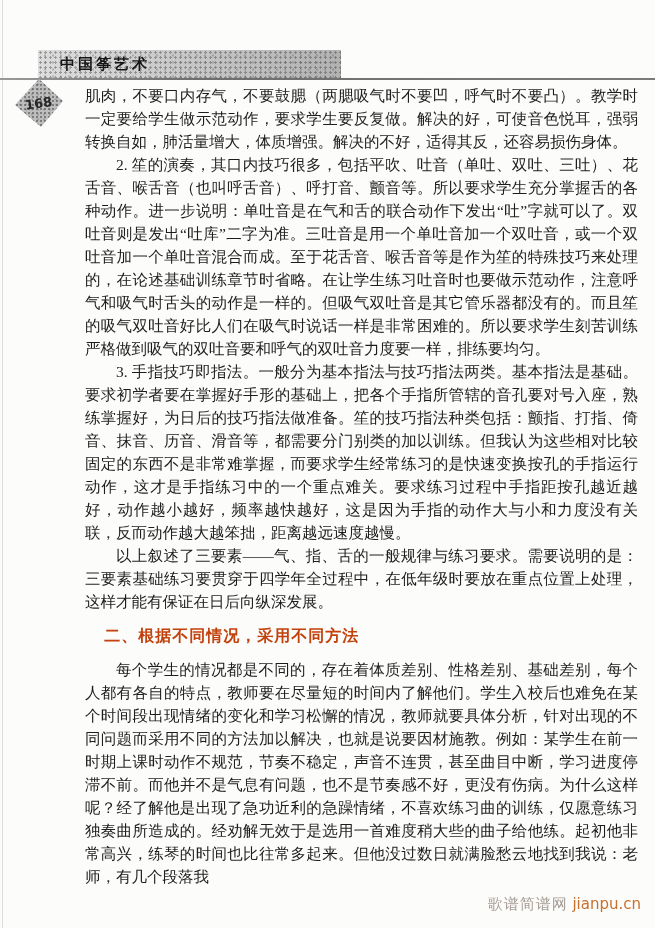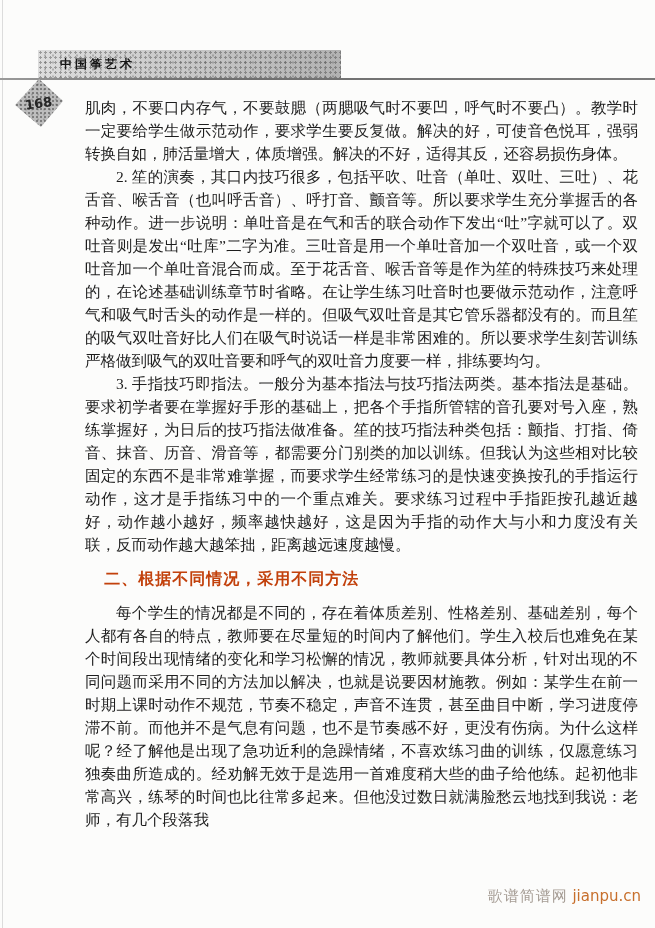--- a/index.html
+++ b/index.html
@@ -21,21 +21,21 @@
     background-image:
       radial-gradient(rgba(45,45,45,.38) 1px, transparent 1.4px),
       radial-gradient(rgba(70,70,70,.28) 1px, transparent 1.5px),
       linear-gradient(90deg, rgba(255,255,255,.40), rgba(0,0,0,.10));
     background-size:5px 5px, 8px 7px, 100% 100%;
     background-position:0 0, 3px 2px, 0 0;
     display:flex; align-items:center;
   }
   .header-title {
     font-family:"DejaVu Sans","Liberation Sans",sans-serif;
-    font-weight:bold; font-size:12px; letter-spacing:3px;
+    font-weight:bold; font-size:15px; letter-spacing:3px;
     color:#161616; padding-left:22px; white-space:nowrap;
   }
   .header-rule {
     position:absolute; left:0; top:78px; width:655px; height:2px;
     background:linear-gradient(90deg,#9a9a9a,#6e6e6e 30%,#7b7b7b);
   }
   
   .page-badge {
     position:absolute; left:15px; top:79px; width:48px; height:48px;
     clip-path:polygon(50% 0, 100% 46%, 54% 100%, 0 54%);
@@ -49,33 +49,33 @@
   }
   .badge-num {
     font-family:"DejaVu Sans","Liberation Sans",sans-serif;
     font-size:13px; font-weight:bold; color:#272727;
     transform:rotate(-8deg);
   }
   
   .content {
     position:absolute; left:85px; top:84px; width:553px;
     text-align:justify;
-    font-size:15.5px; line-height:23px; color:#1d1d1d;margin-top:12px;
+    font-size:15.5px; line-height:23px; color:#1d1d1d;
   }
   .para { margin:0; }
   .indent { text-indent:2em; }
   .section-heading {
     margin:11px 0; font-size:16px; font-weight:bold;
     font-family:"DejaVu Sans","Liberation Sans",sans-serif;
     letter-spacing:1px; text-indent:1.2em; color:#c2410c;
     text-align:left;
   }
   
   .watermark {
-    position:absolute; right:14px; bottom:22px;
+    position:absolute; right:14px; bottom:14px;
     font-family:"DejaVu Sans","Liberation Sans",sans-serif;
     font-size:15px; white-space:nowrap;
   }
   .wm-name { color:#a59c94; letter-spacing:1px; }
   .wm-url  { color:#c76f2c; }
 </style>
 </head>
 <body>
 
 <div class="page">
@@ -89,20 +89,21 @@
   <div class="header-rule"></div>
 
   <div class="page-badge">
     <span class="badge-num">168</span>
   </div>
 
   <div class="content">
     <p class="para">肌肉，不要口内存气，不要鼓腮（两腮吸气时不要凹，呼气时不要凸）。教学时一定要给学生做示范动作，要求学生要反复做。解决的好，可使音色悦耳，强弱转换自如，肺活量增大，体质增强。解决的不好，适得其反，还容易损伤身体。</p>
     <p class="para indent">2. 笙的演奏，其口内技巧很多，包括平吹、吐音（单吐、双吐、三吐）、花舌音、喉舌音（也叫呼舌音）、呼打音、颤音等。所以要求学生充分掌握舌的各种动作。进一步说明：单吐音是在气和舌的联合动作下发出“吐”字就可以了。双吐音则是发出“吐库”二字为准。三吐音是用一个单吐音加一个双吐音，或一个双吐音加一个单吐音混合而成。至于花舌音、喉舌音等是作为笙的特殊技巧来处理的，在论述基础训练章节时省略。在让学生练习吐音时也要做示范动作，注意呼气和吸气时舌头的动作是一样的。但吸气双吐音是其它管乐器都没有的。而且笙的吸气双吐音好比人们在吸气时说话一样是非常困难的。所以要求学生刻苦训练严格做到吸气的双吐音要和呼气的双吐音力度要一样，排练要均匀。</p>
     <p class="para indent">3. 手指技巧即指法。一般分为基本指法与技巧指法两类。基本指法是基础。要求初学者要在掌握好手形的基础上，把各个手指所管辖的音孔要对号入座，熟练掌握好，为日后的技巧指法做准备。笙的技巧指法种类包括：颤指、打指、倚音、抹音、历音、滑音等，都需要分门别类的加以训练。但我认为这些相对比较固定的东西不是非常难掌握，而要求学生经常练习的是快速变换按孔的手指运行动作，这才是手指练习中的一个重点难关。要求练习过程中手指距按孔越近越好，动作越小越好，频率越快越好，这是因为手指的动作大与小和力度没有关联，反而动作越大越笨拙，距离越远速度越慢。</p>
+    <p class="para indent">以上叙述了三要素——气、指、舌的一般规律与练习要求。需要说明的是：三要素基础练习要贯穿于四学年全过程中，在低年级时要放在重点位置上处理，这样才能有保证在日后向纵深发展。</p>
 
     <h2 class="section-heading">二、根据不同情况，采用不同方法</h2>
 
     <p class="para indent">每个学生的情况都是不同的，存在着体质差别、性格差别、基础差别，每个人都有各自的特点，教师要在尽量短的时间内了解他们。学生入校后也难免在某个时间段出现情绪的变化和学习松懈的情况，教师就要具体分析，针对出现的不同问题而采用不同的方法加以解决，也就是说要因材施教。例如：某学生在前一时期上课时动作不规范，节奏不稳定，声音不连贯，甚至曲目中断，学习进度停滞不前。而他并不是气息有问题，也不是节奏感不好，更没有伤病。为什么这样呢？经了解他是出现了急功近利的急躁情绪，不喜欢练习曲的训练，仅愿意练习独奏曲所造成的。经劝解无效于是选用一首难度稍大些的曲子给他练。起初他非常高兴，练琴的时间也比往常多起来。但他没过数日就满脸愁云地找到我说：老师，有几个段落我</p>
   </div>
 
   <div class="watermark">
     <span class="wm-name">歌谱简谱网</span>
     <span class="wm-url">jianpu.cn</span>
   </div>

